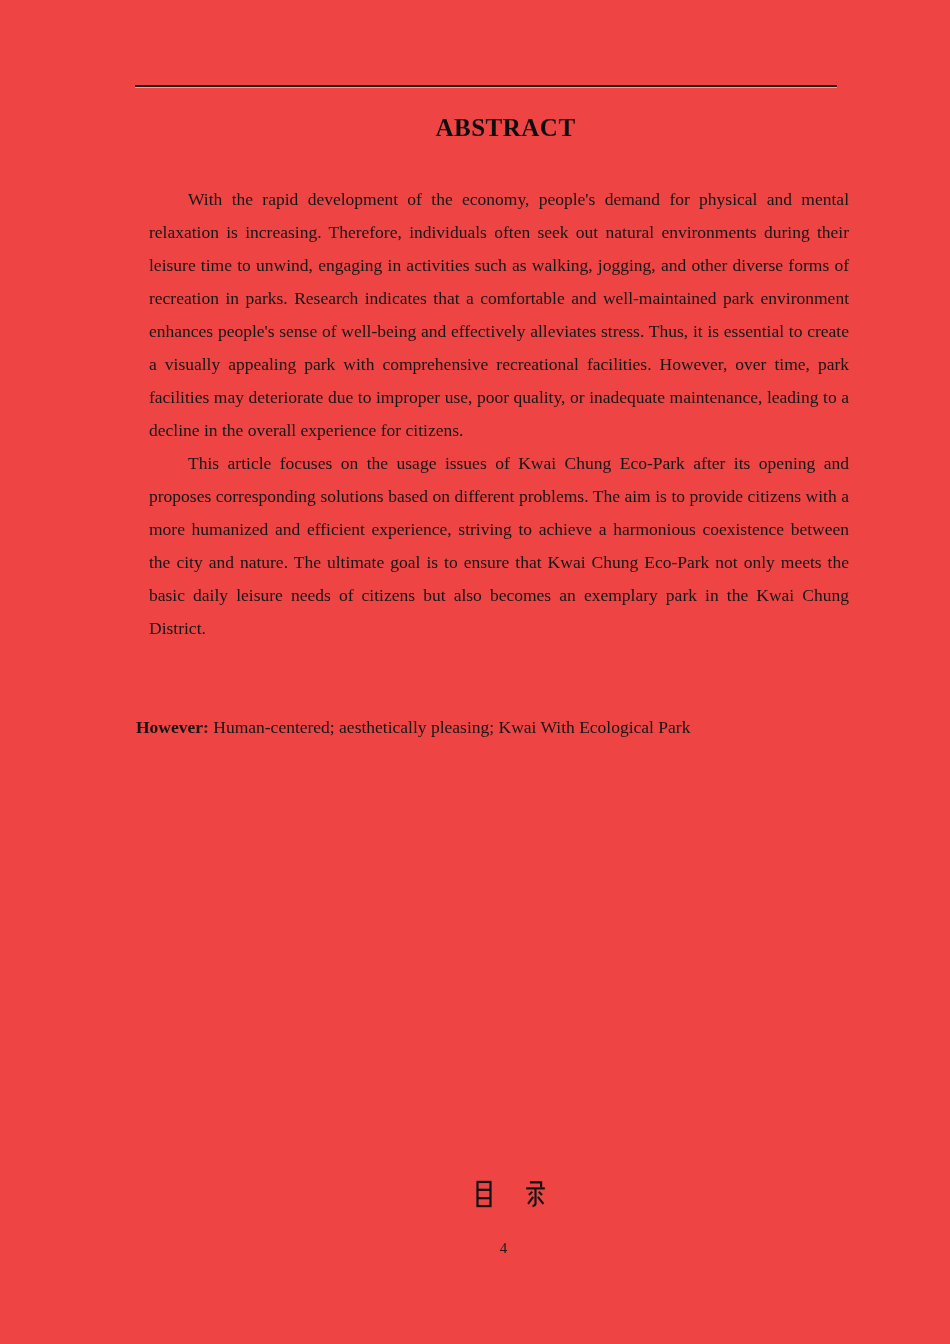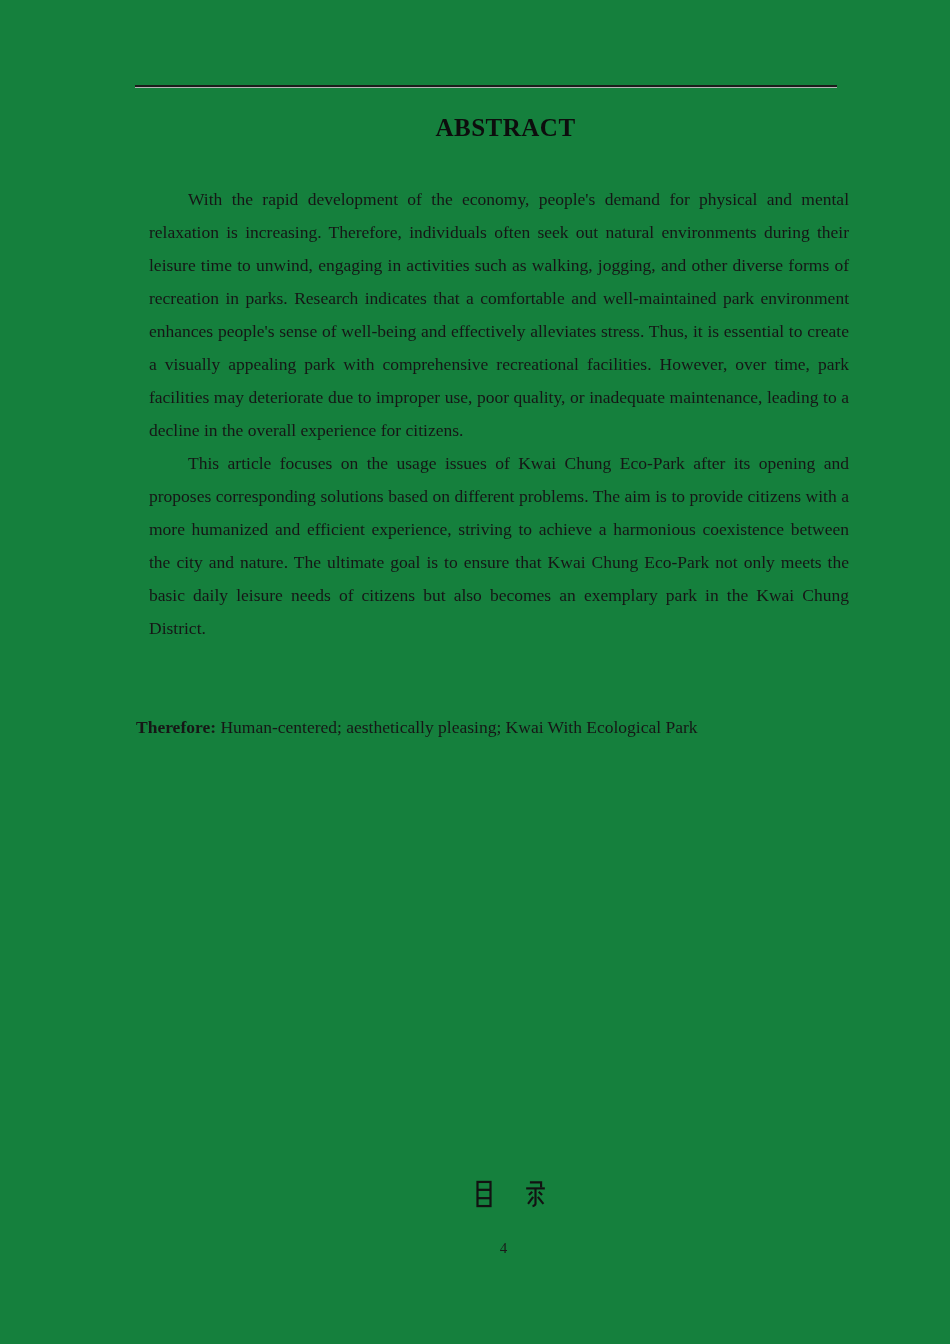--- a/index.html
+++ b/index.html
@@ -4,21 +4,21 @@
 <style>
   html, body {
     margin: 0;
     padding: 0;
     background: #ffffff;
   }
   .page {
     position: relative;
     width: 950px;
     height: 1344px;
-    background: #15803d;
+    background: #ef4444;
     font-family: "Liberation Serif", "DejaVu Serif", serif;
     color: #141414;
     overflow: hidden;
   }
   .header-rule {
     position: absolute;
     left: 135px;
     top: 85px;
     width: 702px;
     height: 2px;
@@ -104,21 +104,21 @@
   <div class="header-rule"></div>
 
   <div class="doc-title">ABSTRACT</div>
 
   <div class="body-text">
     <p>With the rapid development of the economy, people's demand for physical and mental relaxation is increasing. Therefore, individuals often seek out natural environments during their leisure time to unwind, engaging in activities such as walking, jogging, and other diverse forms of recreation in parks. Research indicates that a comfortable and well-maintained park environment enhances people's sense of well-being and effectively alleviates stress. Thus, it is essential to create a visually appealing park with comprehensive recreational facilities. However, over time, park facilities may deteriorate due to improper use, poor quality, or inadequate maintenance, leading to a decline in the overall experience for citizens.</p>
     <p>This article focuses on the usage issues of Kwai Chung Eco-Park after its opening and proposes corresponding solutions based on different problems. The aim is to provide citizens with a more humanized and efficient experience, striving to achieve a harmonious coexistence between the city and nature. The ultimate goal is to ensure that Kwai Chung Eco-Park not only meets the basic daily leisure needs of citizens but also becomes an exemplary park in the Kwai Chung District.</p>
   </div>
 
   <div class="keywords-line">
-    <span class="keywords-label">Therefore:</span><span> </span><span>Human-centered; aesthetically pleasing; Kwai With Ecological Park</span>
+    <span class="keywords-label">However:</span><span> </span><span>Human-centered; aesthetically pleasing; Kwai With Ecological Park</span>
   </div>
 
   <div class="toc-heading" aria-label="目  录">
     <svg width="26" height="28" viewBox="0 0 28 30">
       <g stroke="#121212" stroke-width="2.4" fill="none" stroke-linecap="butt">
         <rect x="7" y="2" width="14" height="26"></rect>
         <line x1="7" y1="10.5" x2="21" y2="10.5"></line>
         <line x1="7" y1="19.5" x2="21" y2="19.5"></line>
       </g>
     </svg>

